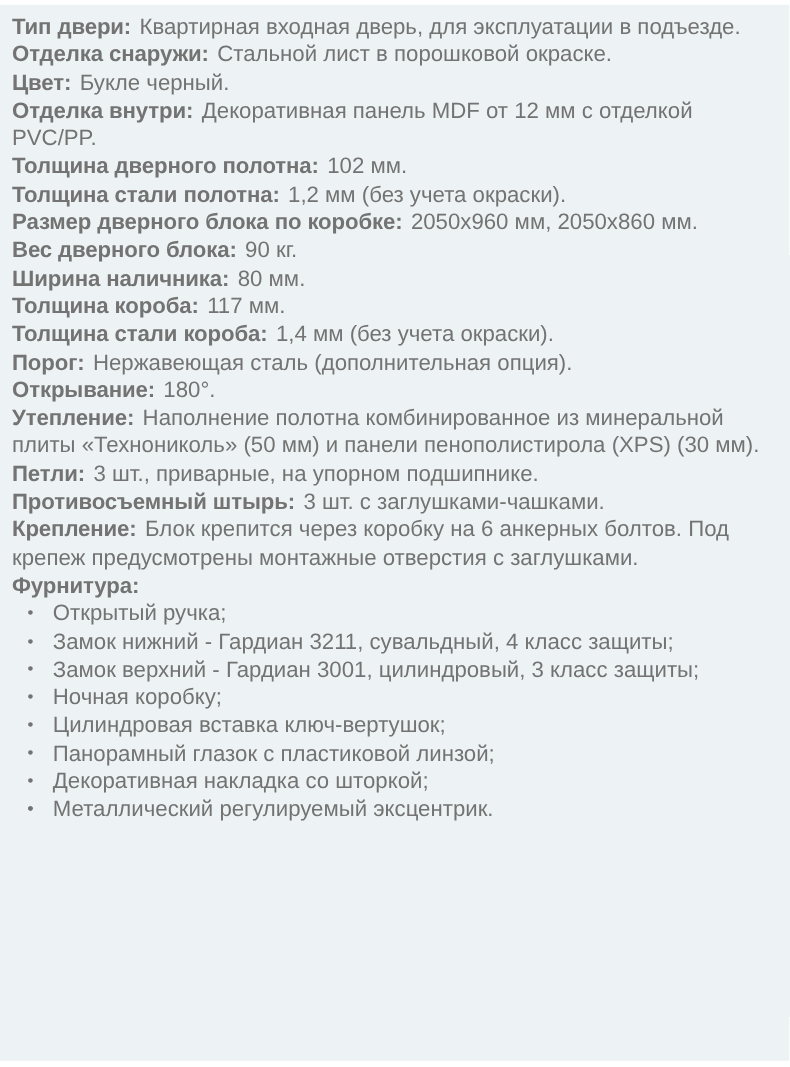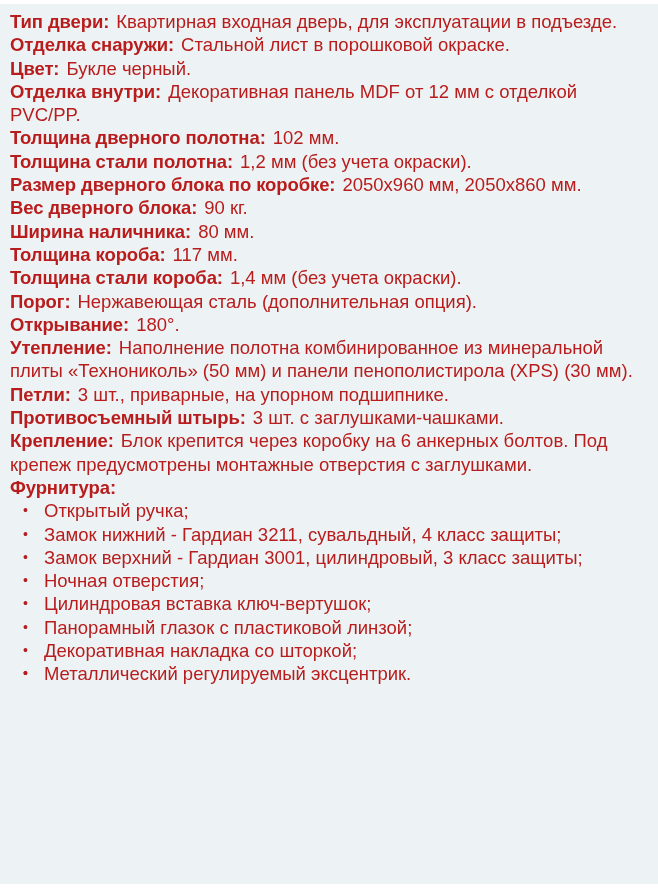--- a/index.html
+++ b/index.html
@@ -14,21 +14,21 @@
     background: #ffffff;
     overflow: hidden;
     font-family: "Liberation Sans", "DejaVu Sans", sans-serif;
   }
   .sheet {
     box-sizing: border-box;
     margin-top: 4px;
     height: 880px;
     background: #edf3f4;
     padding: 6px 8px 6px 10px;
-    color: #b91c1c;
+    color: #737373;
     font-size: 18.5px;
     line-height: 23.3px;
     overflow: hidden;
     -webkit-font-smoothing: antialiased;
   }
   p.spec {
     margin: 0;
     padding: 0;
   }
   .spec-label {
@@ -147,21 +147,21 @@
 
   <li>
     <span class="bullet">•</span><span class="spec-value">Замок нижний - Гардиан 3211, сувальдный, 4 класс защиты;</span>
   </li>
 
   <li>
     <span class="bullet">•</span><span class="spec-value">Замок верхний - Гардиан 3001, цилиндровый, 3 класс защиты;</span>
   </li>
 
   <li>
-    <span class="bullet">•</span><span class="spec-value">Ночная отверстия;</span>
+    <span class="bullet">•</span><span class="spec-value">Ночная коробку;</span>
   </li>
 
   <li>
     <span class="bullet">•</span><span class="spec-value">Цилиндровая вставка ключ-вертушок;</span>
   </li>
 
   <li>
     <span class="bullet">•</span><span class="spec-value">Панорамный глазок с пластиковой линзой;</span>
   </li>
 

